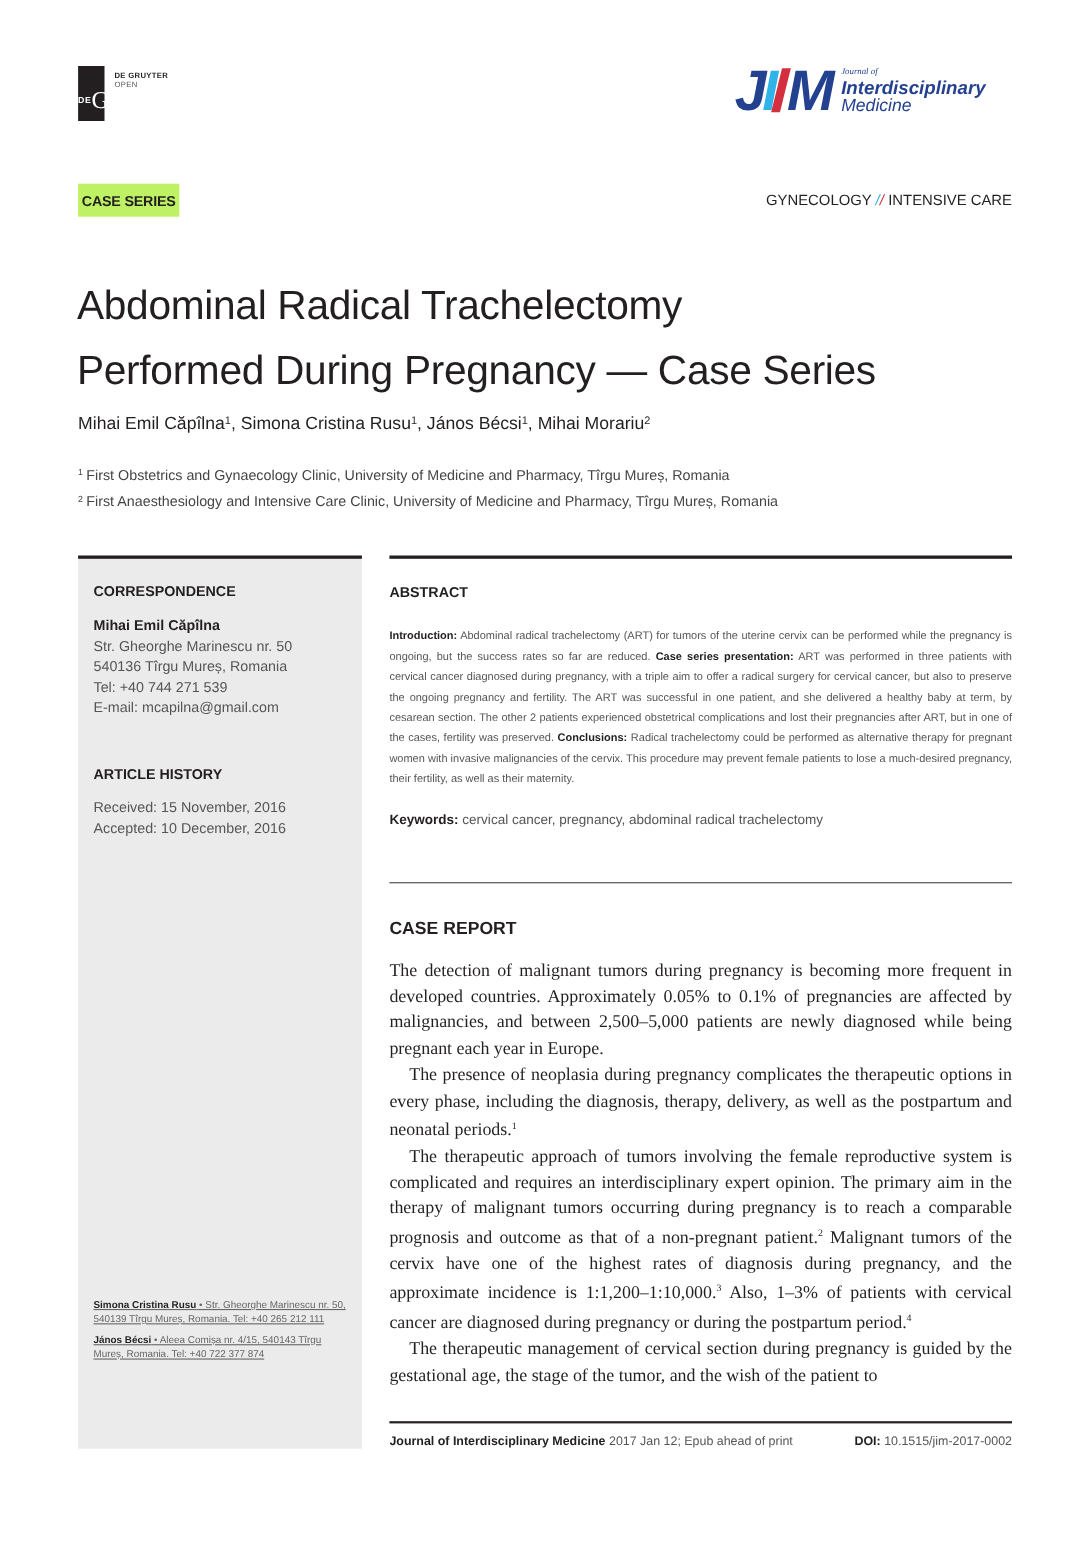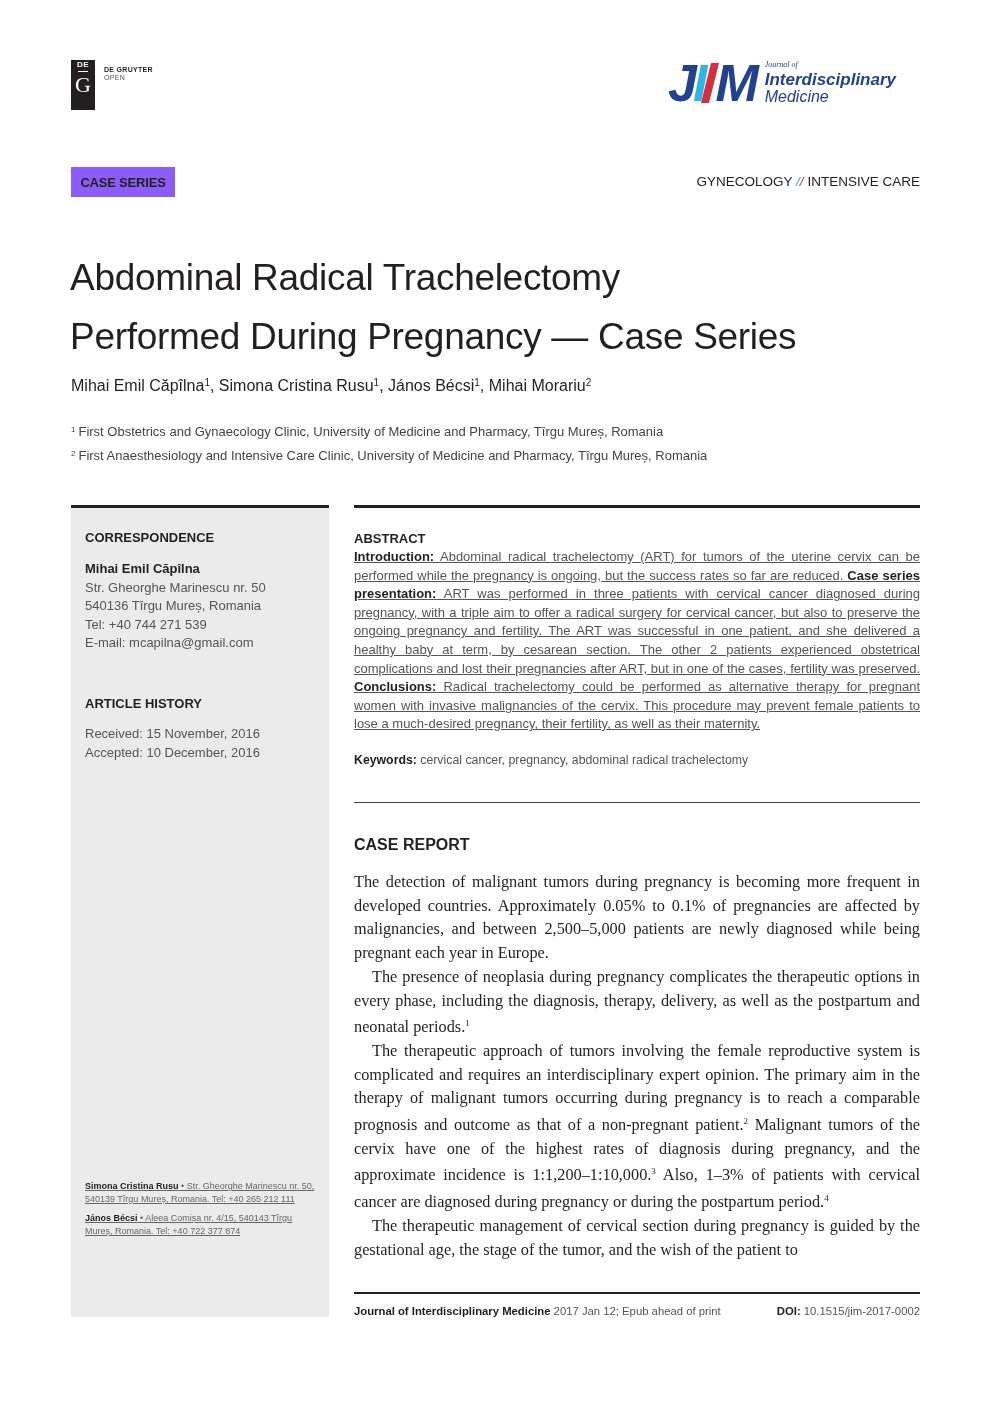--- a/index.html
+++ b/index.html
@@ -1,41 +1,41 @@
 <!DOCTYPE html>
 <html><head>
 <meta charset="utf-8">
 <style>
   * { box-sizing: border-box; margin: 0; padding: 0; }
   html, body { width: 992px; height: 1403px; background: #ffffff; }
   body { position: relative; font-family: "Liberation Sans", sans-serif; color: #231f20; overflow: hidden; }
 
   
   .dg-logo { position: absolute; left: 71px; top: 60px; display: flex; align-items: flex-start; }
-  .dg-box { width: 24px; height: 50px; background: #231f20; color: #fff; display: flex; flex-direction: column; align-items: center; padding-top: 0; }
+  .dg-box { width: 24px; height: 50px; background: #231f20; color: #fff; display: flex; flex-direction: row; align-items: center; padding-top: 12px; }
   .dg-box .de { font-family: "Liberation Sans", sans-serif; font-size: 8px; font-weight: bold; letter-spacing: 0.5px; line-height: 9px; }
   .dg-box .bar { width: 10px; height: 1px; background: #fff; margin: 2px 0 1px; }
   .dg-box .g { font-family: "Liberation Serif", serif; font-size: 22px; line-height: 24px; }
   .dg-text { margin-left: 9px; margin-top: 6px; line-height: 8px; }
   .dg-text .n1 { font-size: 7px; font-weight: bold; color: #231f20; letter-spacing: 0.3px; display: block; }
   .dg-text .n2 { font-size: 7px; color: #555; letter-spacing: 0.3px; display: block; }
 
   .jim-logo { position: absolute; left: 668px; top: 58px; display: flex; align-items: center; }
   .jim-mark { font-family: "Liberation Sans", sans-serif; font-weight: bold; font-style: italic; font-size: 52px; line-height: 50px; letter-spacing: -4px; }
   .jim-mark .j { color: #24418f; }
   .jim-mark .i { color: #2fb3e8; }
   .jim-mark .m { color: #24418f; }
   .jim-mark .ibar { display: inline-block; width: 8px; height: 40px; background: #d32f3f; transform: skewX(-14deg); margin: 0 1px 0 3px; vertical-align: -2px; }
   .jim-words { margin-left: 10px; line-height: 1; }
   .jim-words .jof { font-family: "Liberation Serif", serif; font-style: italic; font-size: 8px; color: #24418f; display: block; margin-bottom: 2px; }
   .jim-words .idm { font-size: 17px; font-weight: bold; font-style: italic; color: #24418f; display: block; }
   .jim-words .med { font-size: 16px; font-style: italic; color: #24418f; display: block; margin-top: 1px; }
 
   
-  .section-tag { position: absolute; left: 71px; top: 167px; width: 104px; height: 30px; background: #8b5cf6; font-size: 13px; font-weight: bold; color: #231f20; display: flex; align-items: center; justify-content: center; letter-spacing: -0.2px; }
+  .section-tag { position: absolute; left: 71px; top: 167px; width: 92px; height: 30px; background: #bef264; font-size: 13px; font-weight: bold; color: #231f20; display: flex; align-items: center; justify-content: center; letter-spacing: -0.2px; }
   .category { position: absolute; right: 72px; top: 174px; font-size: 13.5px; color: #231f20; letter-spacing: 0; }
   .category .sep { color: #2fb3e8; font-style: italic; }
   .category .sep2 { color: #d32f3f; font-style: italic; margin-right: 4px; }
 
   
   .title { position: absolute; left: 70px; top: 248px; width: 860px; font-size: 37px; line-height: 59px; color: #231f20; font-weight: normal; letter-spacing: -0.3px; }
   .authors { position: absolute; left: 71px; top: 377px; font-size: 16px; color: #231f20; }
   .authors sup { font-size: 10px; vertical-align: 5px; }
   .affils { position: absolute; left: 71px; top: 419px; font-size: 13px; color: #444; line-height: 22px; }
   .affils sup { font-size: 8px; vertical-align: 4px; margin-right: 3px; }
@@ -46,21 +46,21 @@
   .sb-block { position: absolute; left: 14px; font-size: 13px; line-height: 18.5px; color: #555; }
   .sb-block .name { font-weight: bold; color: #231f20; }
   .sb-foot { position: absolute; left: 14px; top: 672px; width: 232px; font-size: 9px; line-height: 13px; color: #666; text-decoration: underline; }
   .sb-foot p { margin-bottom: 6px; }
   .sb-foot b { color: #231f20; }
 
   
   .main { position: absolute; left: 354px; top: 505px; width: 566px; }
   .rule-thick { height: 3px; background: #231f20; }
   .abs-heading { margin-top: 23px; font-size: 13px; font-weight: bold; color: #231f20; }
-  .abs-text { margin-top: 2px; font-size: 13px; line-height: 18.6px; color: #555; text-align: justify; text-decoration: underline; }
+  .abs-text { margin-top: 24px; font-size: 10px; line-height: 18.6px; color: #555; text-align: justify; }
   .abs-text b { color: #231f20; }
   .keywords { margin-top: 19px; font-size: 12.3px; color: #555; }
   .keywords b { color: #231f20; }
   .rule-thin { position: absolute; top: 297px; left: 0; width: 566px; height: 1px; background: #444; }
   .case-heading { position: absolute; top: 331px; font-size: 16px; font-weight: bold; color: #231f20; }
   .body-text { position: absolute; top: 365px; width: 566px; font-family: "Liberation Serif", serif; font-size: 16.3px; line-height: 23.7px; color: #231f20; text-align: justify; }
   .body-text p { text-indent: 0; }
   .body-text p.ind { text-indent: 18px; }
   .body-text sup { font-size: 9px; vertical-align: 6px; }
 

